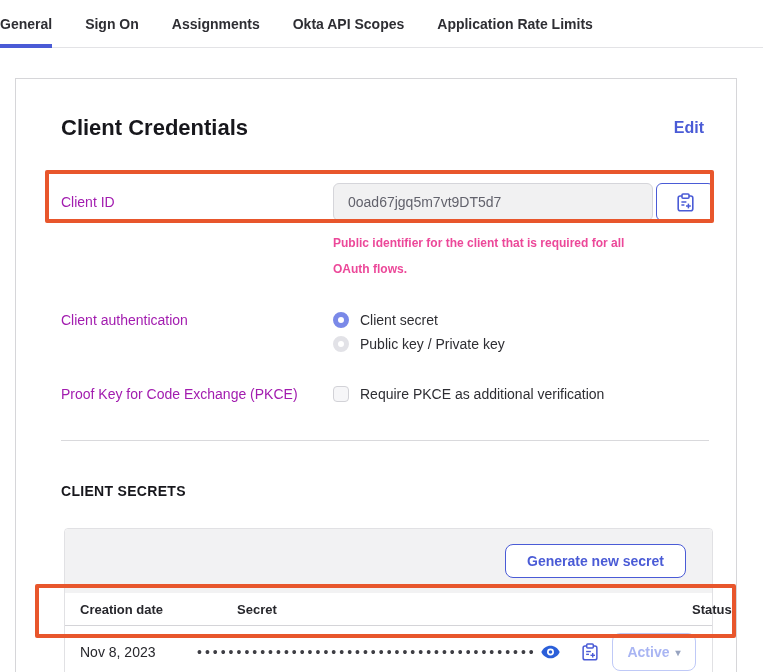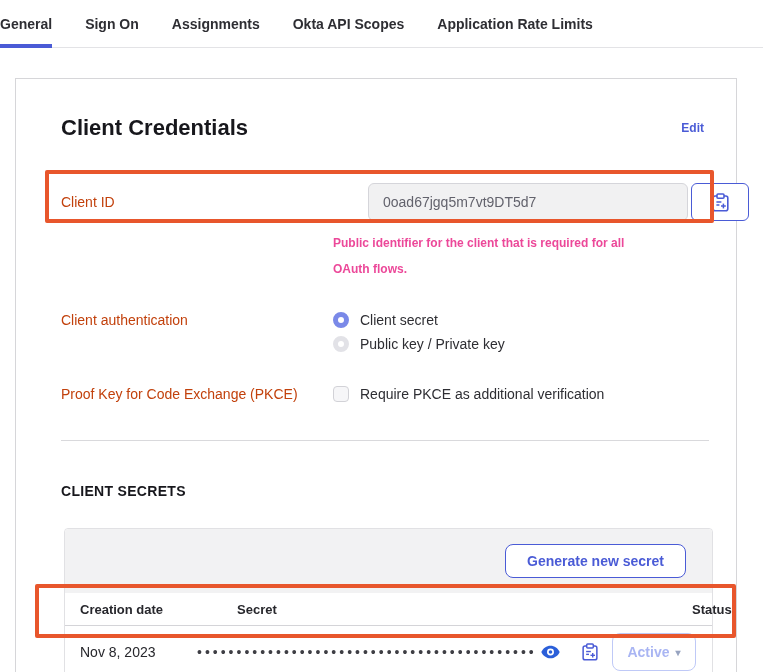--- a/index.html
+++ b/index.html
@@ -44,40 +44,40 @@
     background: #fff;
     padding: 36px 32px 40px 45px;
   }
 
   .card-head {
     display: flex;
     justify-content: space-between;
     align-items: center;
   }
   .card-title { font-size: 22px; font-weight: bold; color: #17171c; }
-  .edit-link { font-size: 12px; font-weight: bold; color: #4a5bd6; cursor: pointer; }
+  .edit-link { font-size: 16px; font-weight: bold; color: #4a5bd6; cursor: pointer; }
 
   
   .form-row {
     display: grid;
     grid-template-columns: 272px 1fr;
     align-items: center;
   }
-  .form-label { font-size: 14px; color: #c2410c; }
+  .form-label { font-size: 14px; color: #a21caf; }
   .row-clientid { margin-top: 42px; }
 
   .input-group { display: flex; gap: 3px; align-items: center; }
   .client-id-field {
     width: 320px; height: 38px;
     background: #f1f1f2;
     border: 1px solid #d5d5da;
     border-radius: 6px;
     display: flex; align-items: center;
     padding-left: 14px;
-    font-size: 14px; color: #62626c; margin-left: 35px;
+    font-size: 14px; color: #62626c;
   }
   .copy-btn {
     width: 58px; height: 38px;
     background: #fff;
     border: 1px solid #4a5bd6;
     border-radius: 6px;
     display: flex; align-items: center; justify-content: center;
     cursor: pointer;
   }
 

